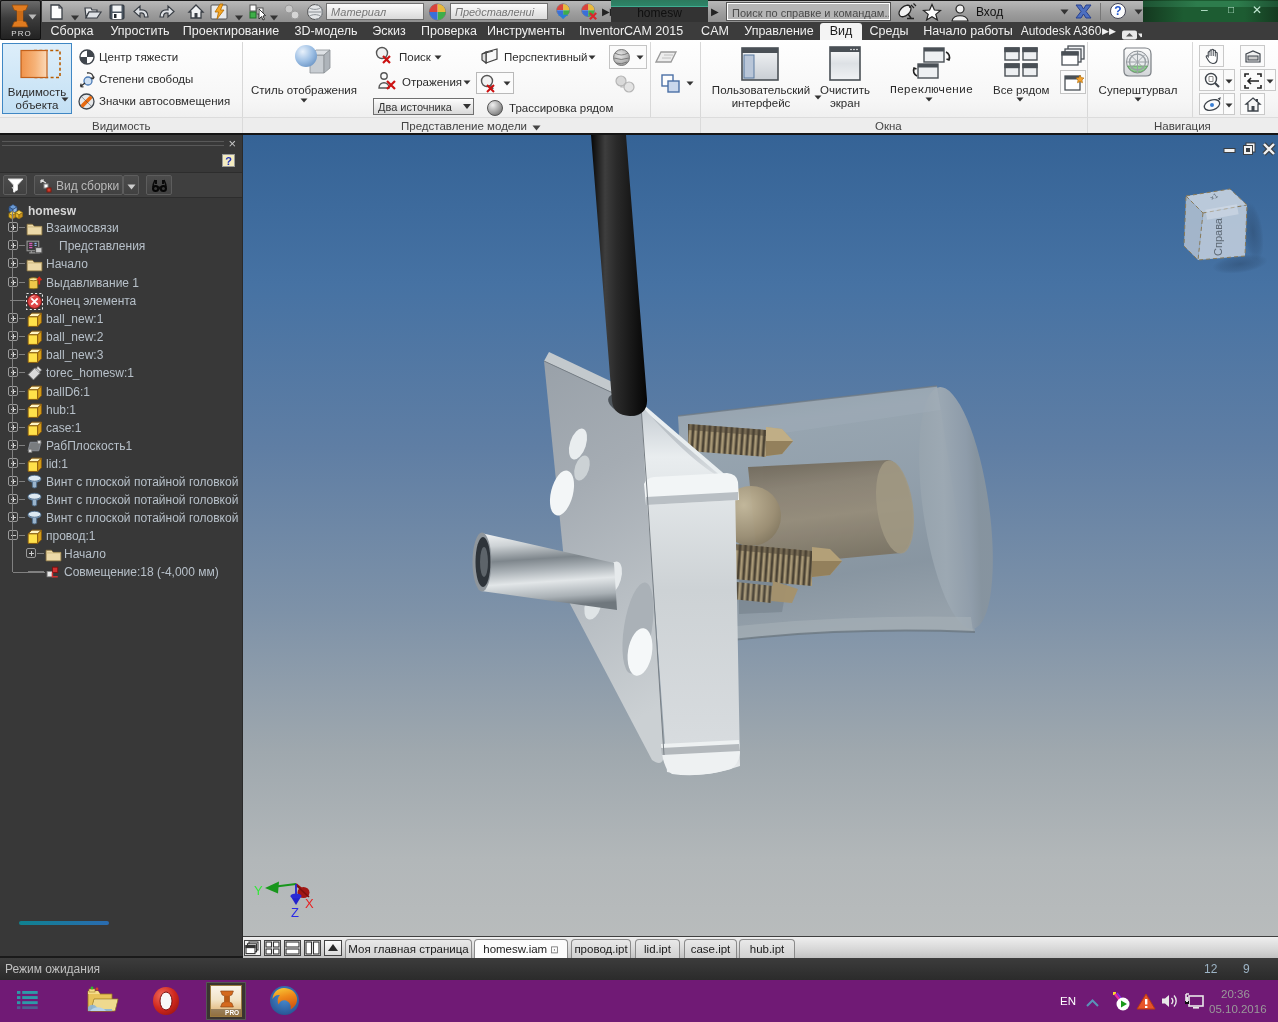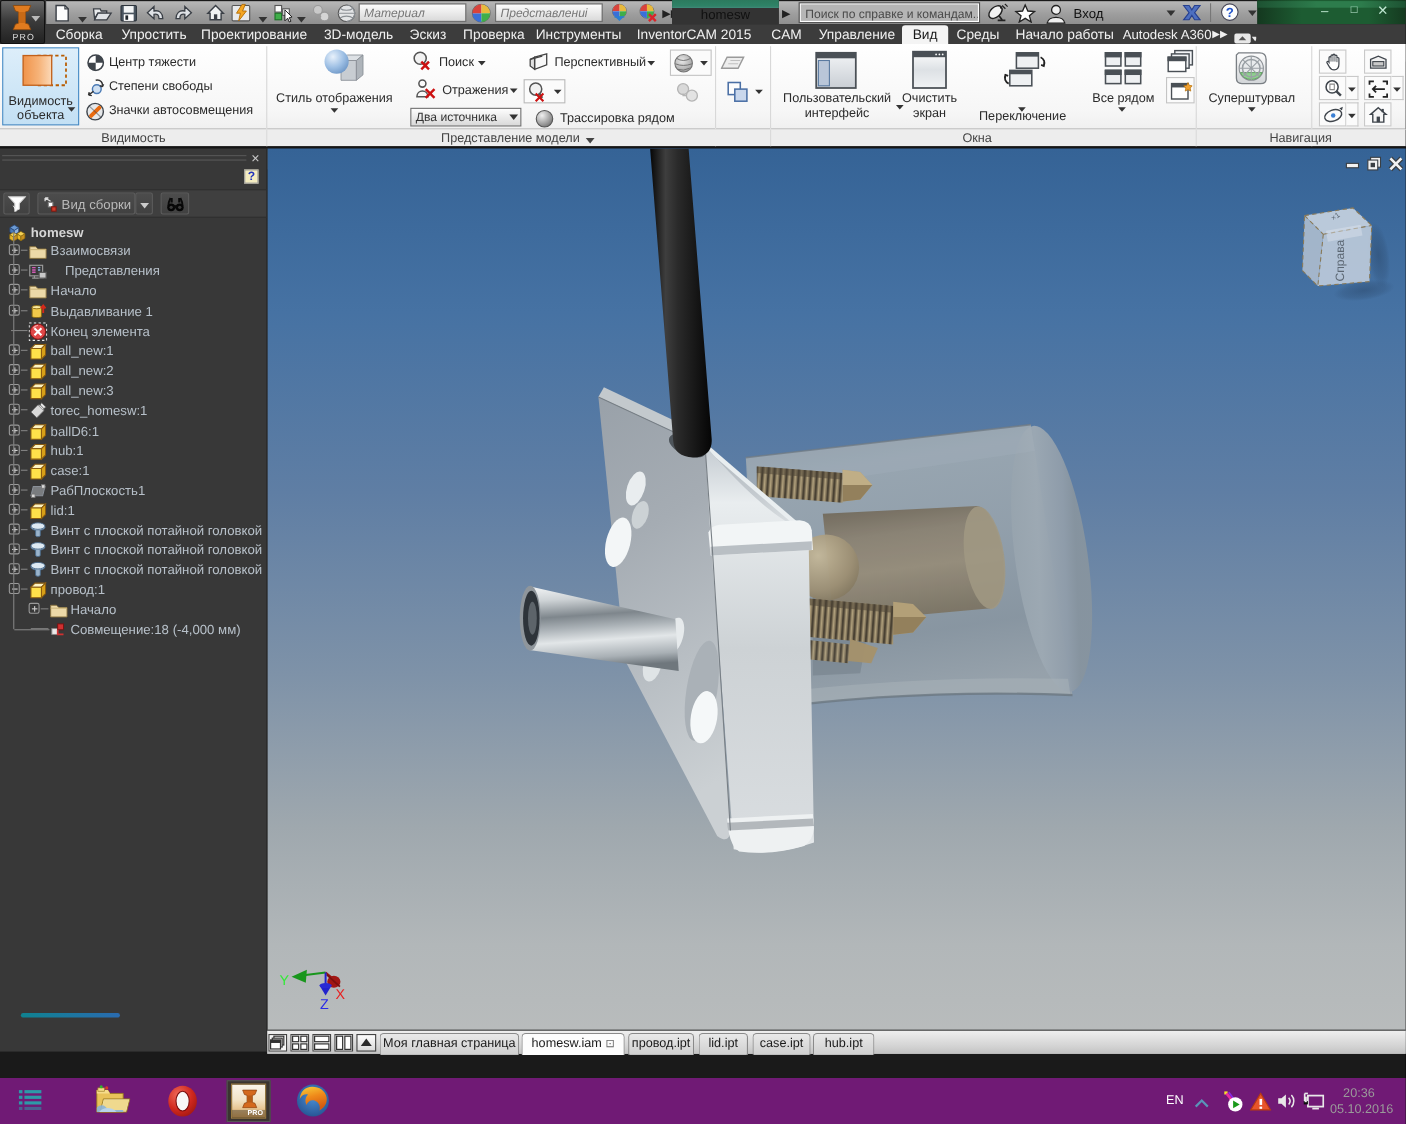--- a/index.html
+++ b/index.html
@@ -414,21 +414,21 @@
     </svg>
     <div class="rbtn-text" style="position:absolute;left:816px;top:44px;width:58px;">Очистить<br>экран</div>
     <svg style="position:absolute;left:912px;top:6px;" width="40" height="36" viewBox="0 0 40 36">
       <rect x="12" y="2" width="20" height="14" fill="#eef0f2" stroke="#4a5056" stroke-width="1.4"></rect>
         <rect x="12" y="2" width="20" height="3.5" fill="#4a5056"></rect>
       <rect x="6" y="18" width="20" height="14" fill="#eef0f2" stroke="#4a5056" stroke-width="1.4"></rect>
         <rect x="6" y="18" width="20" height="3.5" fill="#4a5056"></rect>
       <path d="M34,6 a6,6 0 0 1 3,8 l-2.5,-1 M37,14 l0.3,-3" fill="none" stroke="#222" stroke-width="1.6"></path>
       <path d="M5,30 a6,6 0 0 1 -3,-8 l2.5,1 M2,22 l-0.3,3" fill="none" stroke="#222" stroke-width="1.6"></path>
     </svg>
-    <span class="rbtn-text" style="position:absolute;left:890px;top:60px;">Переключение</span>
+    <span class="rbtn-text" style="position:absolute;left:890px;top:44px;font-family:Liberation Mono, monospace;">Переключение</span>
     <svg style="position:absolute;left:925px;top:57px;" width="8" height="5" viewBox="0 0 8 5">
         <path d="M0.5,0.5 L7.5,0.5 L4,4.5 Z" fill="#333"></path>
       </svg>
     <svg style="position:absolute;left:1003px;top:6px;" width="36" height="32" viewBox="0 0 36 32">
       <g stroke="#4a5056" stroke-width="1.4">
       <rect x="2" y="2" width="14" height="12" fill="#eef0f2"></rect>
           <rect x="2" y="2" width="14" height="3.5" fill="#4a5056"></rect>
       <rect x="20" y="2" width="14" height="12" fill="#eef0f2"></rect>
           <rect x="20" y="2" width="14" height="3.5" fill="#4a5056"></rect>
       <rect x="2" y="18" width="14" height="12" fill="#eef0f2"></rect>
@@ -1031,20 +1031,25 @@
           </svg></div>
       <div class="dtab" style="left:102px;width:127px;">Моя главная страница</div>
       <div class="dtab active" style="left:231px;width:94px;">homesw.iam <span style="color:#666;font-size:10px;">⊡</span></div>
       <div class="dtab" style="left:328px;width:60px;">провод.ipt</div>
       <div class="dtab" style="left:392px;width:45px;">lid.ipt</div>
       <div class="dtab" style="left:441px;width:53px;">case.ipt</div>
       <div class="dtab" style="left:496px;width:56px;">hub.ipt</div>
     </div>
   </div>
 
+  <div id="statusbar">
+    <span style="position:absolute;left:5px;top:4px;">Режим ожидания</span>
+    <span style="position:absolute;left:1204px;top:4px;color:#9db4c6;">12</span>
+    <span style="position:absolute;left:1243px;top:4px;color:#9db4c6;">9</span>
+  </div>
 
   <div id="taskbar">
     <svg style="position:absolute;left:17px;top:11px;" width="21" height="18" viewBox="0 0 21 18">
       <g fill="#2d99a8">
           <rect x="0" y="0" width="3.4" height="2.9"></rect>
           <rect x="5.2" y="0" width="15.5" height="2.9"></rect>
           <rect x="0" y="5.1" width="3.4" height="2.9"></rect>
           <rect x="5.2" y="5.1" width="15.5" height="2.9"></rect>
           <rect x="0" y="10.2" width="3.4" height="2.9"></rect>
           <rect x="5.2" y="10.2" width="15.5" height="2.9"></rect>

